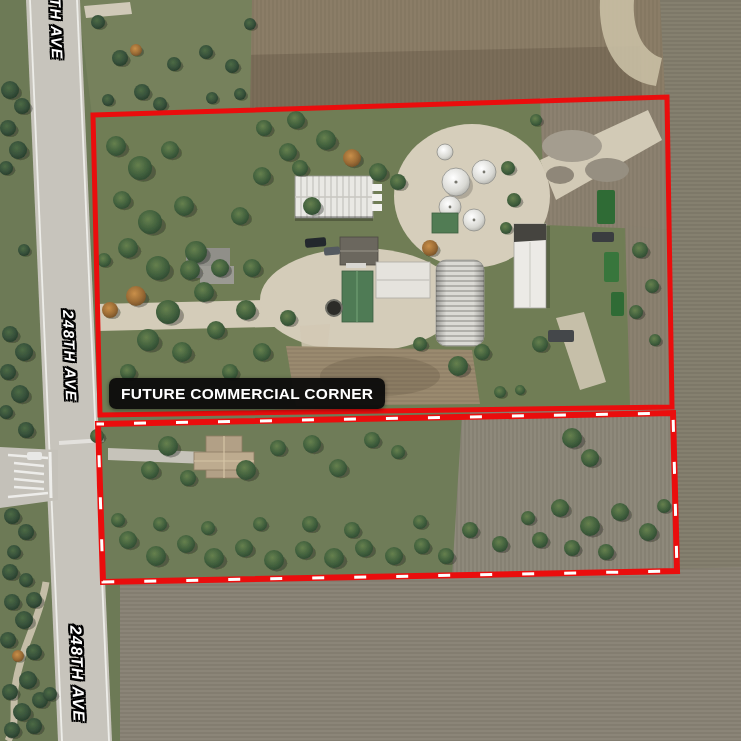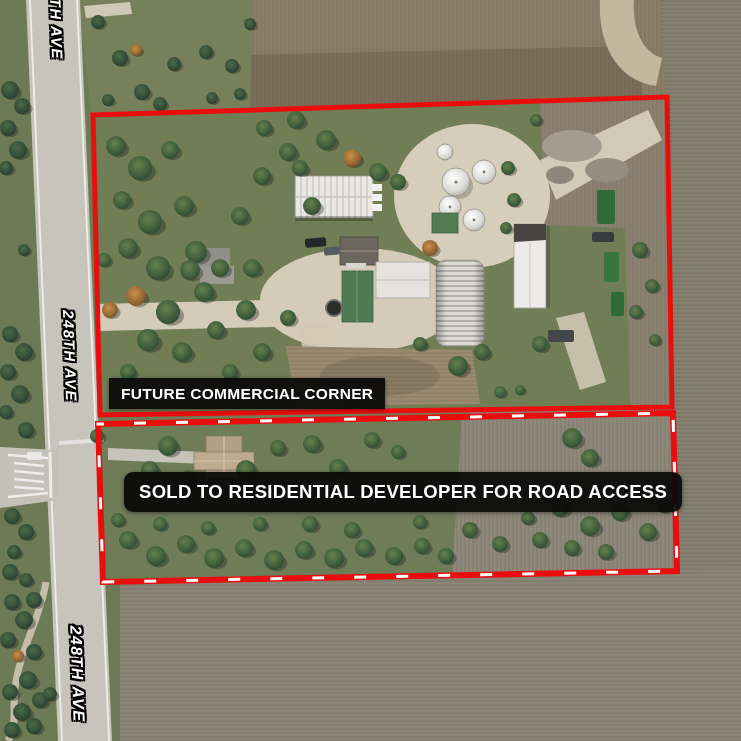--- a/index.html
+++ b/index.html
@@ -8,21 +8,21 @@
     background:#8e8878;font-family:"Liberation Sans",sans-serif;
   }
   .canvas svg{position:absolute;left:0;top:0;}
   .tag{
     position:absolute;display:flex;align-items:center;justify-content:center;
     background:rgba(10,10,10,0.94);color:#fff;font-weight:800;
     white-space:nowrap;box-shadow:0 1px 4px rgba(0,0,0,.45);
     letter-spacing:.3px;
   }
   .tag.acres{left:106px;top:129px;height:38px;padding:0 15px;font-size:21px;border-radius:9px;}
-  .tag.future{left:109px;top:378px;height:31px;padding:0 12px;font-size:15.5px;border-radius:0;}
+  .tag.future{left:109px;top:378px;height:31px;padding:0 12px;font-size:15.5px;border-radius:7px;}
   .tag.sold{left:124px;top:472px;height:40px;padding:0 15px;font-size:18.5px;border-radius:9px;}
   .road-label{
     position:absolute;color:#fff;font-style:italic;font-weight:700;font-size:15px;
     letter-spacing:1.5px;white-space:nowrap;
     transform:translate(-50%,-50%) rotate(88deg);
     text-shadow:-2px -2px 0 #000,2px -2px 0 #000,-2px 2px 0 #000,2px 2px 0 #000,
                  0 -2px 0 #000,0 2px 0 #000,-2px 0 0 #000,2px 0 0 #000;
   }
   .road-label.top{left:56px;top:14px;}
   .road-label.mid{left:70px;top:356px;}
@@ -501,14 +501,13 @@
       <polygon points="98,424 673,413 677,571 103,582" fill="none" stroke="#ea0d0d" stroke-width="6"></polygon>
       <polygon points="98,424 673,413 677,571 103,582" fill="none" stroke="#ffffff" stroke-width="3" stroke-dasharray="12 30" stroke-dashoffset="6"></polygon>
     </g>
   </svg>
 
   <div class="road-label top">248TH AVE</div>
   <div class="road-label mid">248TH AVE</div>
   <div class="road-label bot">248TH AVE</div>
 
   <div class="tag future">FUTURE COMMERCIAL CORNER</div>
-  <div class="tag sold">SOLD TO RESIDENTIAL DEVELOPER FOR ROAD ACCESS</div>
 </div>
 
 </body></html>

